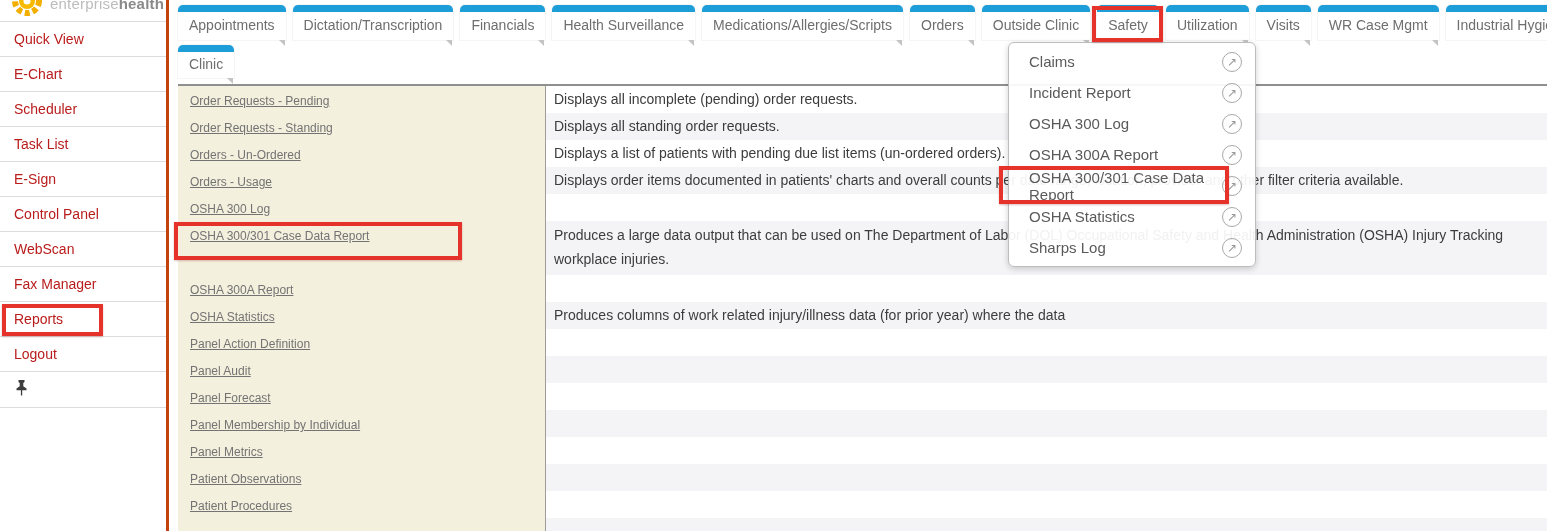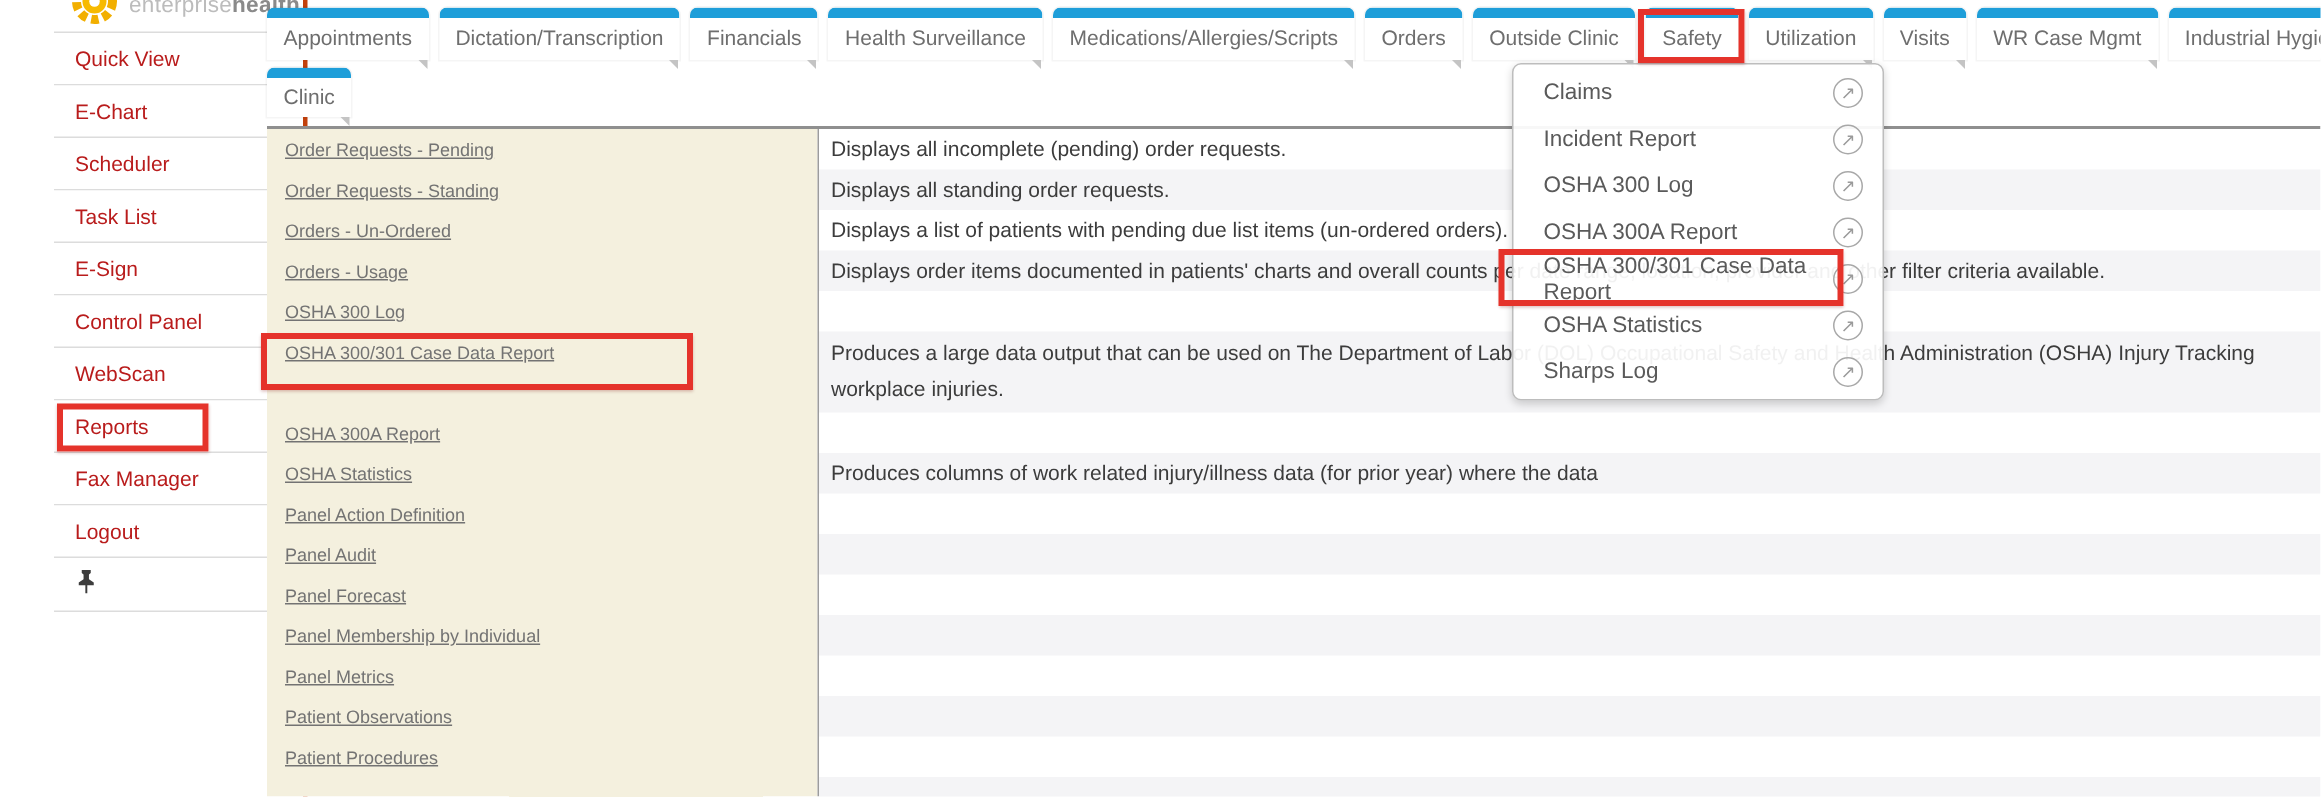--- a/index.html
+++ b/index.html
@@ -5,21 +5,21 @@
   * { box-sizing: border-box; margin: 0; padding: 0; }
   html,body { width:1547px; height:531px; }
   body {
     font-family: "Liberation Sans", sans-serif;
     background:#fff; position:relative; overflow:hidden;
     color:#333;
   }
   
   .sidebar {
     position:absolute; left:0; top:0; width:169px; height:531px;
-    background:#fff; border-right:3px solid #c2410c;margin-left:36px;
+    background:#fff; border-right:3px solid #c2410c;
   }
   .logo-row { height:22px; overflow:hidden; border-bottom:1px solid #dcdcdc; position:relative; }
   .logo-inner { position:absolute; left:10px; top:-16px; display:flex; align-items:center; gap:6px; }
   .logo-text { font-size:15px; letter-spacing:.2px; }
   .logo-text .lt1 { color:#bcbcbc; }
   .logo-text .lt2 { color:#8a8a8a; font-weight:bold; }
   .side-item {
     height:35px; line-height:34px; padding-left:14px;
     border-bottom:1px solid #dcdcdc; font-size:14px; color:#b91c1c;
     position:relative; cursor:pointer; background:#fff;
@@ -103,25 +103,25 @@
       <span class="logo-text"><span class="lt1">enterprise</span><span class="lt2">health</span></span>
     </div>
   </div>
   <div class="side-item">Quick View</div>
   <div class="side-item">E-Chart</div>
   <div class="side-item">Scheduler</div>
   <div class="side-item">Task List</div>
   <div class="side-item">E-Sign</div>
   <div class="side-item">Control Panel</div>
   <div class="side-item">WebScan</div>
+  <div class="side-item">Fax Manager</div>
   <div class="side-item">
     <span>Reports</span>
     <span class="redbox on-side"></span>
   </div>
-  <div class="side-item">Fax Manager</div>
   <div class="side-item">Logout</div>
   <div class="pin-row">
     <span>
       <svg width="13" height="17" viewBox="0 0 13 17">
         <path d="M3.5 1h6v2l-1.2 1v3.2l3.2 2.2v1.8H1.5v-1.8l3.2-2.2V4L3.5 3z" fill="#3d3d3d"></path>
         <rect x="5.9" y="11" width="1.3" height="5.5" fill="#3d3d3d"></rect>
       </svg>
     </span>
   </div>
 </div>

